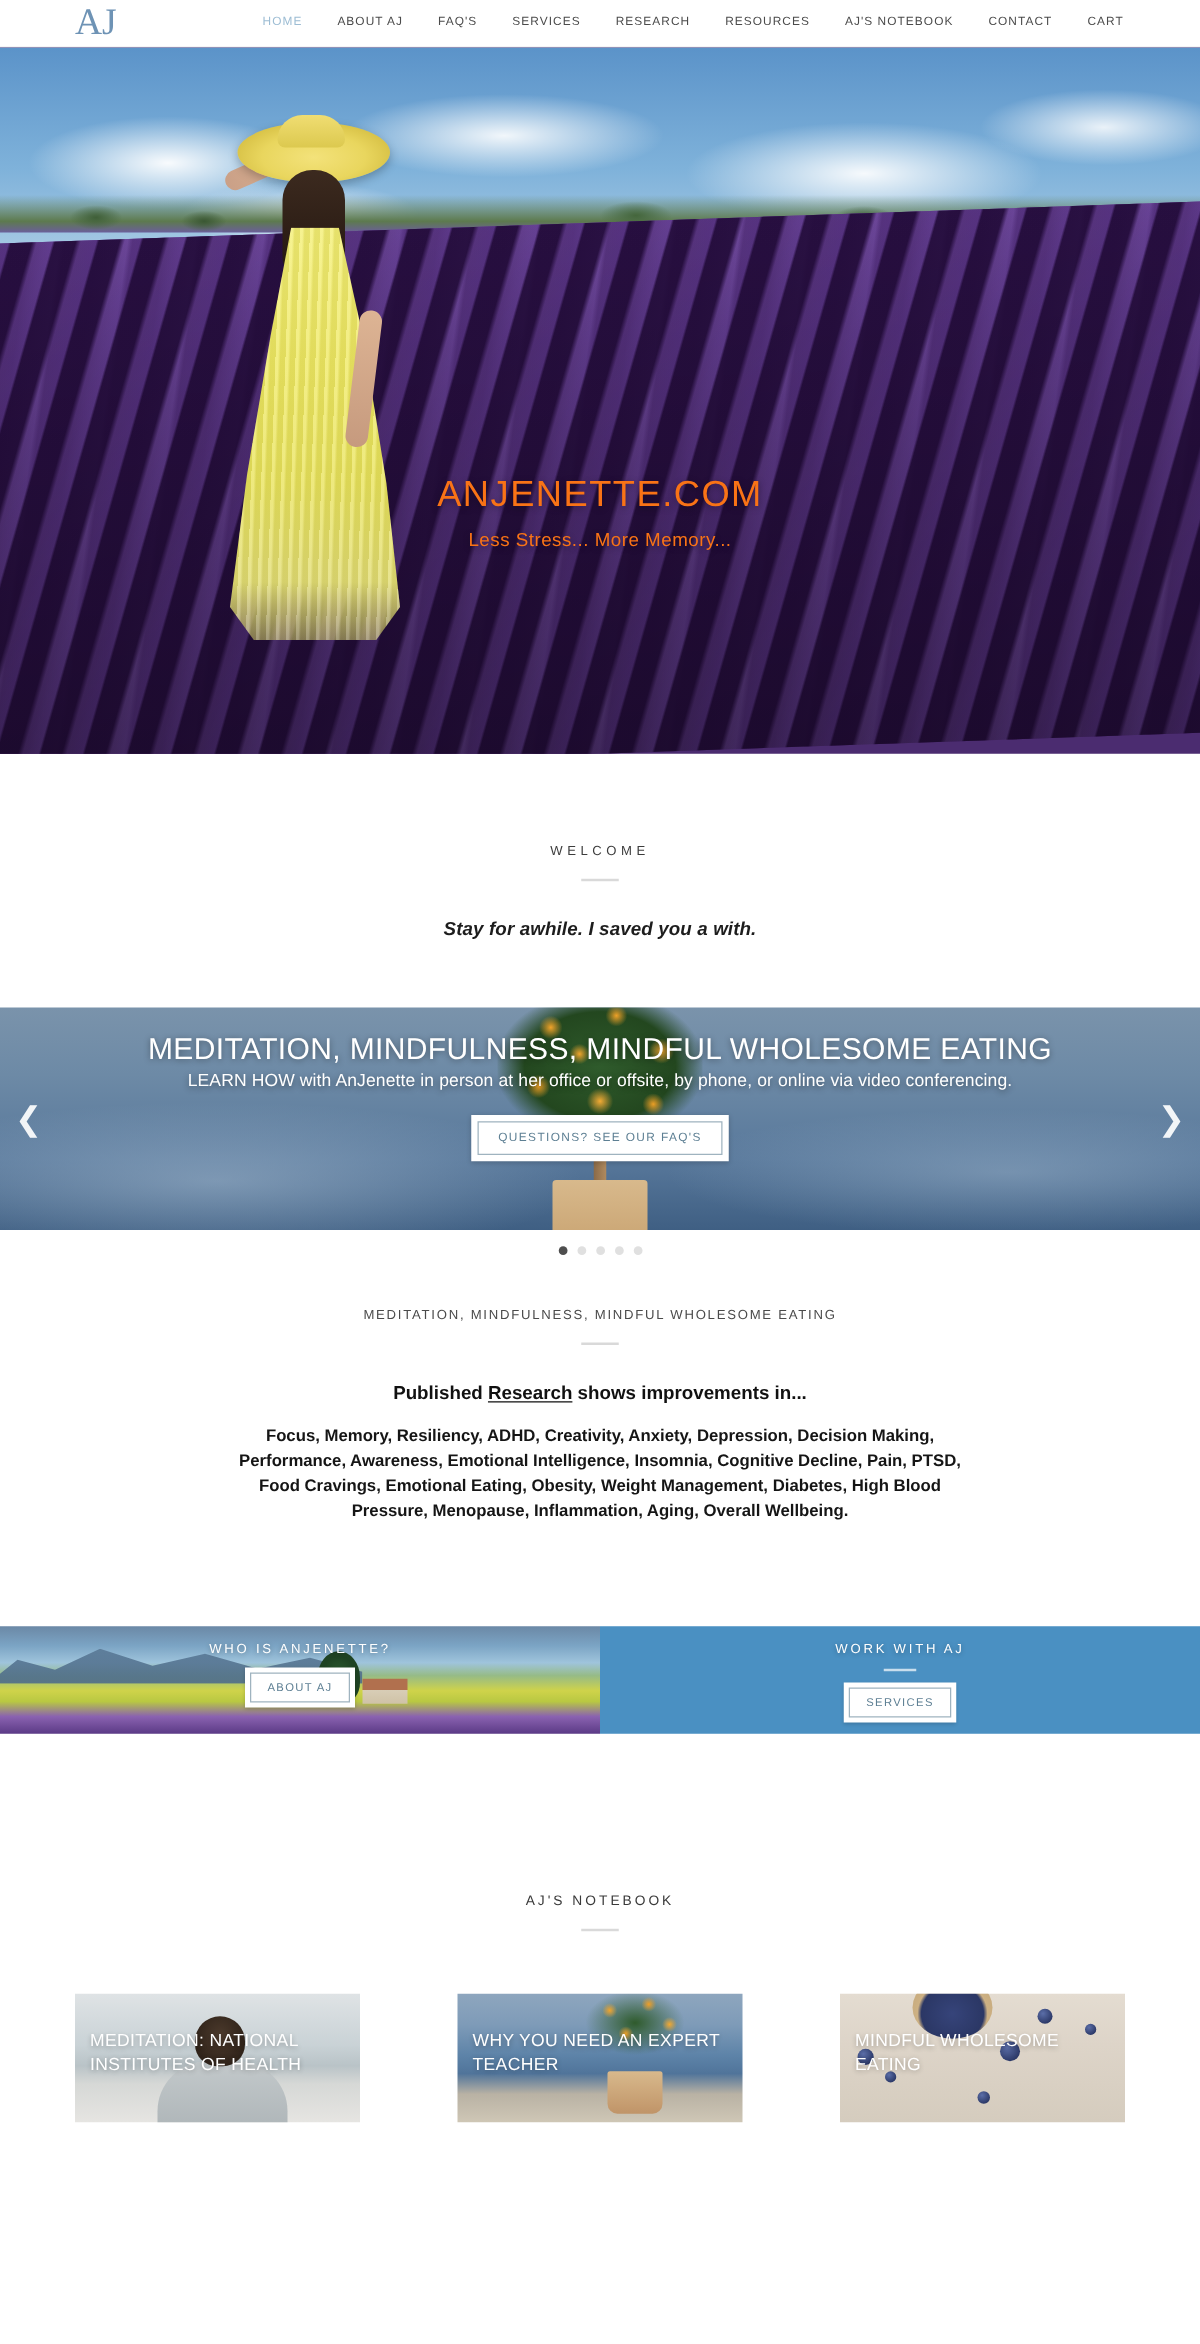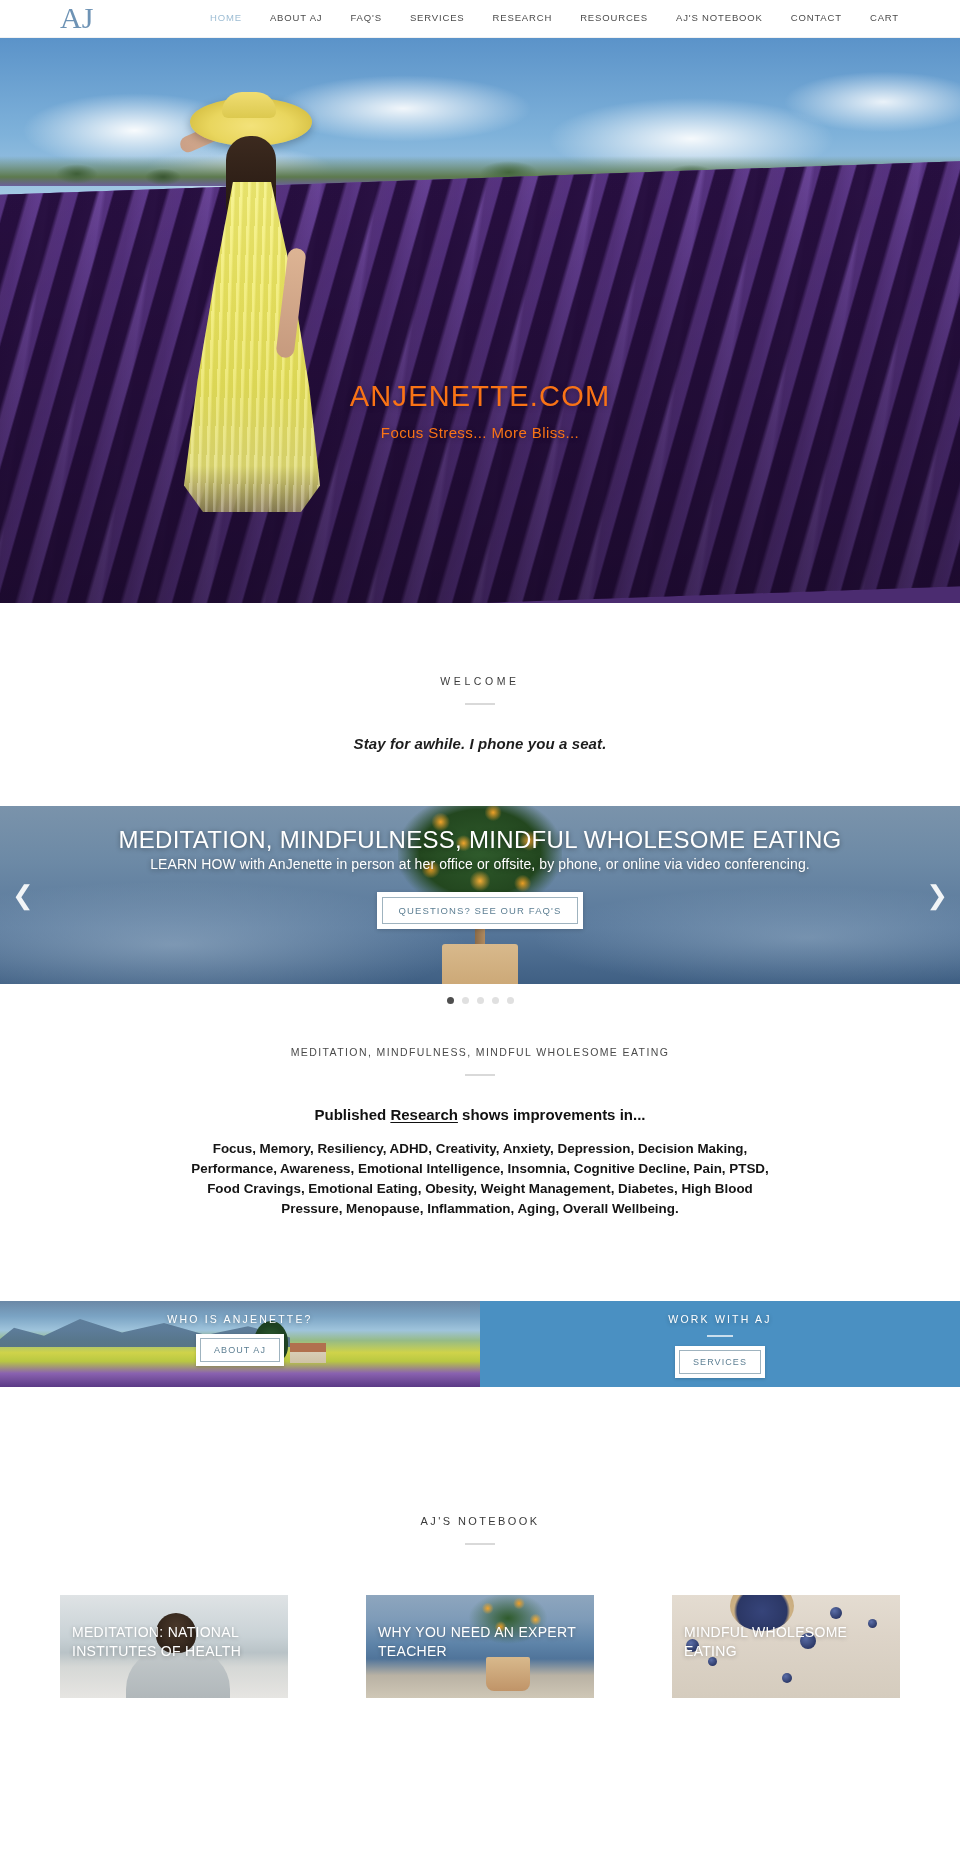--- a/index.html
+++ b/index.html
@@ -506,33 +506,33 @@
   <div class="hero-woman">
     <div class="w-arm"></div>
     <div class="w-hat"></div>
     <div class="w-hat-crown"></div>
     <div class="w-hair"></div>
     <div class="w-dress"></div>
     <div class="w-arm2"></div>
   </div>
   <div class="hero-text">
     <div class="hero-title">ANJENETTE.COM</div>
-    <div class="hero-sub">Focus Stress... More Bliss...</div>
+    <div class="hero-sub">Less Stress... More Memory...</div>
   </div>
 </div>
 <div class="scroll-chevron">
   <svg width="26" height="16" viewBox="0 0 26 16" aria-hidden="true">
     <polyline points="2,3 13,13 24,3" fill="none" stroke="#ffffff" stroke-width="1.6"></polyline>
   </svg>
 </div>
 
 <section class="welcome">
   <div class="eyebrow">WELCOME</div>
   <div class="rule"></div>
-  <div class="welcome-line">Stay for awhile. I phone you a seat.</div>
+  <div class="welcome-line">Stay for awhile. I saved you a with.</div>
 </section>
 
 <section class="slider">
   <div class="slider-bg-haze"></div>
   <div class="slider-tree">
     <div class="tree-foliage"></div>
     <div class="tree-trunk"></div>
     <div class="tree-pot"></div>
   </div>
   <div class="slider-arrow left">❮</div>

